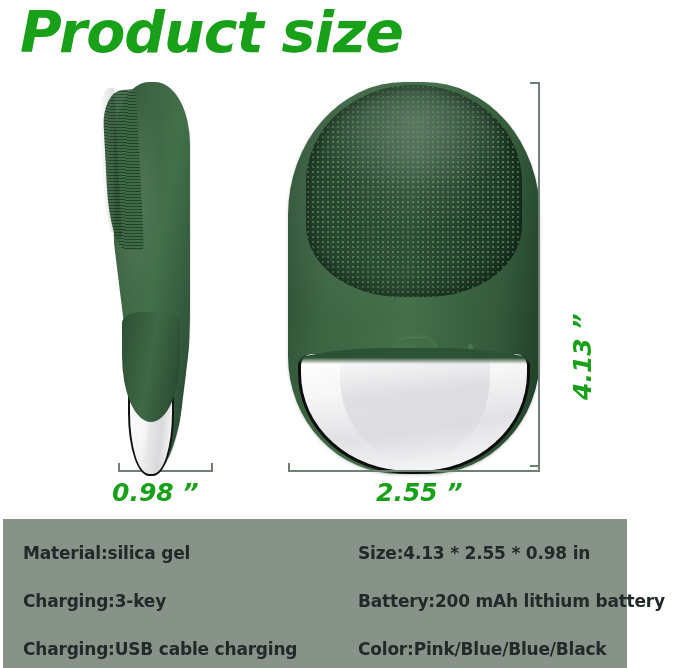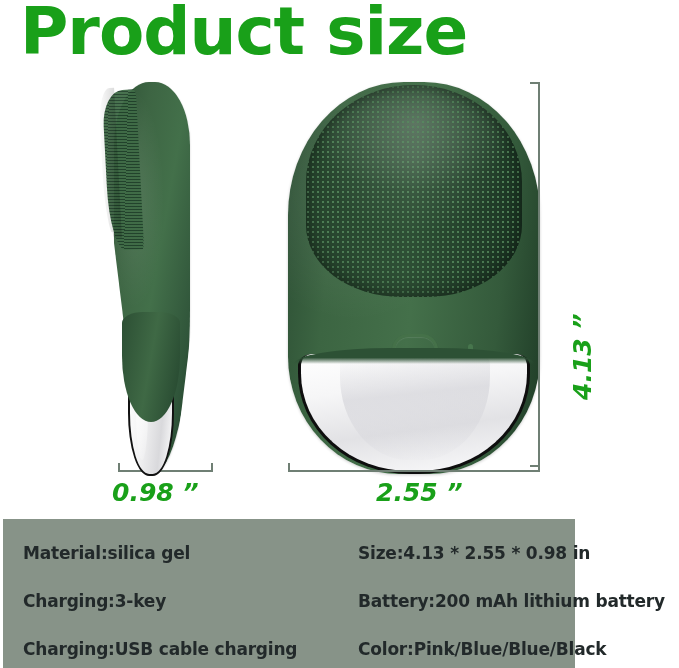--- a/index.html
+++ b/index.html
@@ -18,22 +18,23 @@
     background: #ffffff;
     overflow: hidden;
   }
 
   
   .title {
     position: absolute;
     left: 20px;
     top: 2px;
     font-family: "DejaVu Sans", "Liberation Sans", sans-serif;
-    font-size: 66px;
+    font-size: 57px;
     font-weight: bold;
+    font-style: italic;
     color: #19a019;
     letter-spacing: -1px;
     white-space: nowrap;
     line-height: 60px;
   }
 
   
   .stage {
     position: absolute;
     left: 0;
@@ -287,21 +288,21 @@
   .dim-label-v {
     transform-origin: 0 0;
     transform: rotate(-90deg);
   }
 
   
   .spec-panel {
     position: absolute;
     left: 3px;
     top: 519px;
-    width: 572px;
+    width: 624px;
     height: 149px;
     background: #879388;
   }
   .spec-grid {
     position: absolute;
     left: 0;
     top: 0;
     width: 100%;
     height: 100%;
   }

